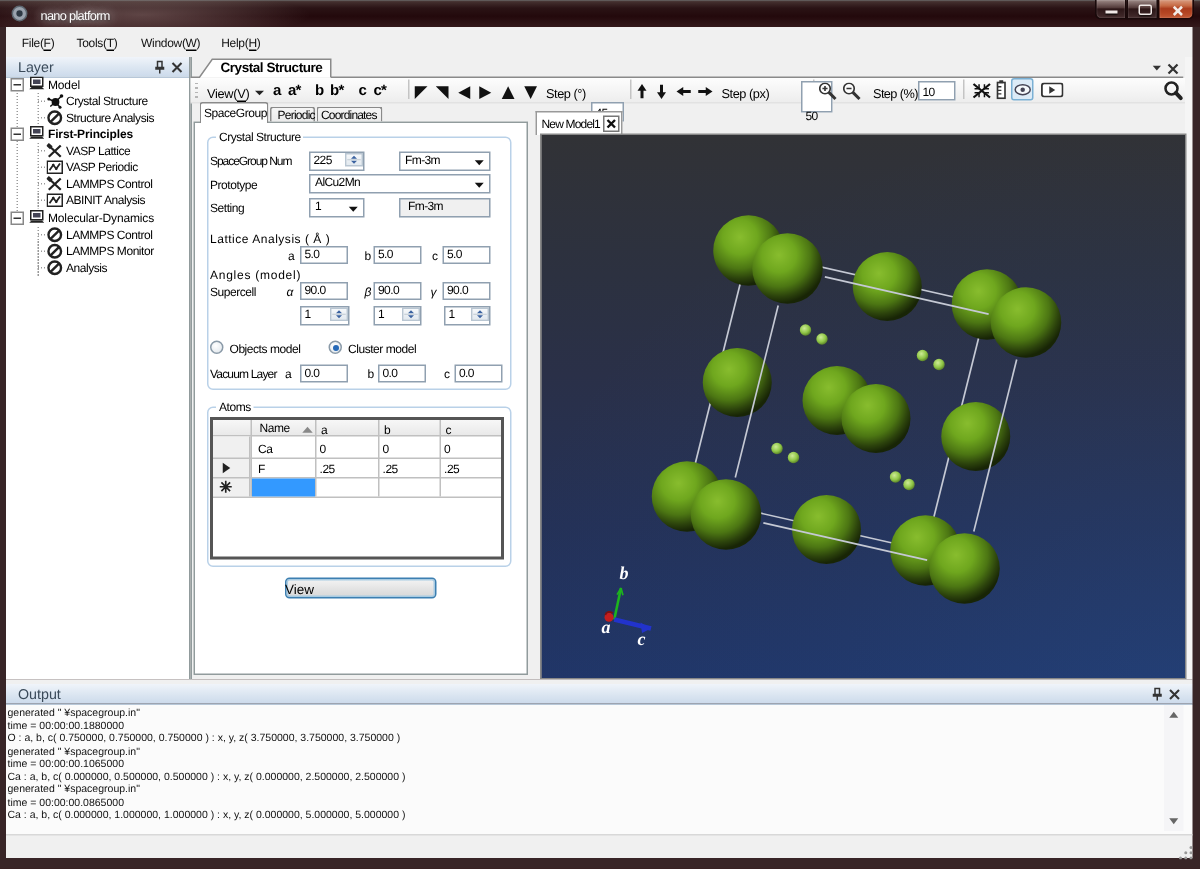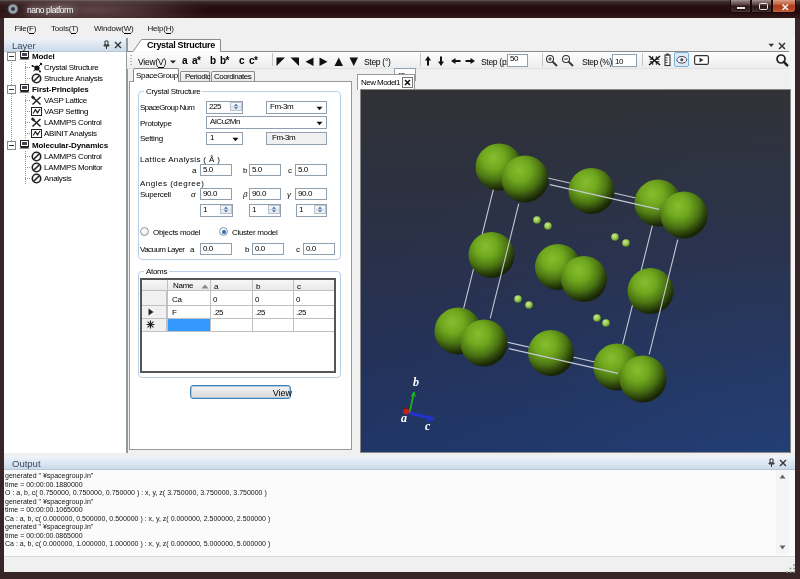--- a/index.html
+++ b/index.html
@@ -49,21 +49,21 @@
 <div class="ab" style="left:25px;top:62px;width:1px;height:22px;background-image:repeating-linear-gradient(180deg,#999 0 1px,transparent 1px 2px)"></div>
 <div class="ab" style="left:25px;top:95px;width:1px;height:44px;background-image:repeating-linear-gradient(180deg,#999 0 1px,transparent 1px 2px)"></div>
 <div class="ab" style="left:25px;top:151px;width:1px;height:33px;background-image:repeating-linear-gradient(180deg,#999 0 1px,transparent 1px 2px)"></div>
 <div class="ab" style="left:7px;top:52px;width:9px;height:9px;background:#fff;border:1px solid #888"></div>
 <div class="ab" style="left:9px;top:56px;width:5px;height:1px;background:#333"></div>
 <svg class="ab" style="left:19px;top:51px" width="12" height="11">
     <rect x="1.5" y="0.5" width="8" height="6" fill="#fff" stroke="#222" stroke-width="1"></rect>
     <rect x="3" y="2" width="5" height="3" fill="#445"></rect>
     <path d="M0.5 8.5 L2 7 h7 l1.5 1.5 z" fill="#222"></path>
   </svg>
-<div class="ab" style="left:32px;top:52px;font-size:8px;font-weight:bold;letter-spacing:-0.1px">Model</div>
+<div class="ab" style="left:32px;top:52px;font-size:8px;font-weight:normal;letter-spacing:-0.1px">Model</div>
 <div class="ab" style="left:25px;top:67px;width:6px;height:1px;background-image:repeating-linear-gradient(90deg,#999 0 1px,transparent 1px 2px)"></div>
 <svg class="ab" style="left:31px;top:62px" width="12" height="11">
     <circle cx="6" cy="6" r="2.6" fill="#111"></circle>
     <path d="M6 6 L10 2 M6 6 L1.5 4 M6 6 L9 9.5 M6 6 L2.5 9" stroke="#111" stroke-width="1"></path>
     <circle cx="10" cy="2" r="1.2" fill="#111"></circle>
     <circle cx="1.5" cy="4" r="1" fill="#111"></circle>
     <circle cx="9" cy="9.5" r="1" fill="#111"></circle>
   </svg>
 <div class="ab" style="left:44px;top:63px;font-size:8px;letter-spacing:-0.3px">Crystal Structure</div>
 <div class="ab" style="left:25px;top:78px;width:6px;height:1px;background-image:repeating-linear-gradient(90deg,#999 0 1px,transparent 1px 2px)"></div>
@@ -86,21 +86,21 @@
     <rect x="0.5" y="1" width="3.4" height="2.6" fill="#222" transform="rotate(42 2 2)"></rect>
   </svg>
 <div class="ab" style="left:44px;top:96px;font-size:8px;letter-spacing:-0.3px">VASP Lattice</div>
 <div class="ab" style="left:25px;top:111px;width:6px;height:1px;background-image:repeating-linear-gradient(90deg,#999 0 1px,transparent 1px 2px)"></div>
 <svg class="ab" style="left:31px;top:106px" width="12" height="11">
     <rect x="0.5" y="1.5" width="10" height="8" fill="#fff" stroke="#222" stroke-width="1"></rect>
     <path d="M2 7.5 L4.5 4 L6.5 6.5 L9 3" stroke="#222" stroke-width="1.2" fill="none"></path>
     <circle cx="4.5" cy="4" r="0.9" fill="#222"></circle>
     <circle cx="6.5" cy="6.5" r="0.9" fill="#222"></circle>
   </svg>
-<div class="ab" style="left:44px;top:107px;font-size:8px;letter-spacing:-0.3px">VASP Setting</div>
+<div class="ab" style="left:44px;top:107px;font-size:8px;letter-spacing:-0.3px">VASP Periodic</div>
 <div class="ab" style="left:25px;top:122px;width:6px;height:1px;background-image:repeating-linear-gradient(90deg,#999 0 1px,transparent 1px 2px)"></div>
 <svg class="ab" style="left:31px;top:117px" width="12" height="11">
     <path d="M1.5 2 L9.5 9.5 M9.5 2 L1.5 9.5" stroke="#222" stroke-width="1.5"></path>
     <rect x="0.5" y="1" width="3.4" height="2.6" fill="#222" transform="rotate(42 2 2)"></rect>
   </svg>
 <div class="ab" style="left:44px;top:118px;font-size:8px;letter-spacing:-0.3px">LAMMPS Control</div>
 <div class="ab" style="left:25px;top:133px;width:6px;height:1px;background-image:repeating-linear-gradient(90deg,#999 0 1px,transparent 1px 2px)"></div>
 <svg class="ab" style="left:31px;top:128px" width="12" height="11">
     <rect x="0.5" y="1.5" width="10" height="8" fill="#fff" stroke="#222" stroke-width="1"></rect>
     <path d="M2 7.5 L4.5 4 L6.5 6.5 L9 3" stroke="#222" stroke-width="1.2" fill="none"></path>
@@ -108,21 +108,21 @@
     <circle cx="6.5" cy="6.5" r="0.9" fill="#222"></circle>
   </svg>
 <div class="ab" style="left:44px;top:129px;font-size:8px;letter-spacing:-0.3px">ABINIT Analysis</div>
 <div class="ab" style="left:7px;top:141px;width:9px;height:9px;background:#fff;border:1px solid #888"></div>
 <div class="ab" style="left:9px;top:145px;width:5px;height:1px;background:#333"></div>
 <svg class="ab" style="left:19px;top:140px" width="12" height="11">
     <rect x="1.5" y="0.5" width="8" height="6" fill="#fff" stroke="#222" stroke-width="1"></rect>
     <rect x="3" y="2" width="5" height="3" fill="#445"></rect>
     <path d="M0.5 8.5 L2 7 h7 l1.5 1.5 z" fill="#222"></path>
   </svg>
-<div class="ab" style="left:32px;top:141px;font-size:8px;font-weight:bold;letter-spacing:-0.1px">Molecular-Dynamics</div>
+<div class="ab" style="left:32px;top:141px;font-size:8px;font-weight:normal;letter-spacing:-0.1px">Molecular-Dynamics</div>
 <div class="ab" style="left:25px;top:156px;width:6px;height:1px;background-image:repeating-linear-gradient(90deg,#999 0 1px,transparent 1px 2px)"></div>
 <svg class="ab" style="left:31px;top:151px" width="12" height="11">
     <circle cx="5.5" cy="5.5" r="4.2" fill="none" stroke="#222" stroke-width="1.6"></circle>
     <path d="M2.7 8.3 L8.3 2.7" stroke="#222" stroke-width="1.6"></path>
   </svg>
 <div class="ab" style="left:44px;top:152px;font-size:8px;letter-spacing:-0.3px">LAMMPS Control</div>
 <div class="ab" style="left:25px;top:167px;width:6px;height:1px;background-image:repeating-linear-gradient(90deg,#999 0 1px,transparent 1px 2px)"></div>
 <svg class="ab" style="left:31px;top:162px" width="12" height="11">
     <circle cx="5.5" cy="5.5" r="4.2" fill="none" stroke="#222" stroke-width="1.6"></circle>
     <path d="M2.7 8.3 L8.3 2.7" stroke="#222" stroke-width="1.6"></path>
@@ -201,21 +201,21 @@
       <path d="M6 1 L9 5.5 L3 5.5 z" fill="#111"></path>
     </g>
   </svg>
 <svg class="ab" style="left:464px;top:55px" width="12" height="12">
     <g transform="rotate(90 6 6)">
       <path d="M6 10.5 L6 3.5" stroke="#111" stroke-width="2"></path>
       <path d="M6 1 L9 5.5 L3 5.5 z" fill="#111"></path>
     </g>
   </svg>
 <div class="lbl" style="left:481px;top:58px;font-size:8.5px">Step (px)</div>
-<div class="tf" style="left:507px;top:54px;width:21px;height:13px;padding-top:0">50</div>
+<div class="tf" style="left:534px;top:54px;width:21px;height:13px;padding-top:19px">50</div>
 <svg class="ab" style="left:546px;top:55px" width="13" height="13">
     <circle cx="4" cy="4" r="3.5" fill="#fcfcfc" stroke="#333" stroke-width="1.1"></circle>
     <path d="M2.3 4 h3.4 M4 2.3 v3.4" stroke="#333" stroke-width="1.1"></path>
     <path d="M6.6 6.6 L11 11" stroke="#333" stroke-width="2"></path>
   </svg>
 <svg class="ab" style="left:562px;top:55px" width="13" height="13">
     <circle cx="4" cy="4" r="3.5" fill="#fcfcfc" stroke="#333" stroke-width="1.1"></circle>
     <path d="M2.3 4 h3.4" stroke="#333" stroke-width="1.1"></path>
     <path d="M6.6 6.6 L11 11" stroke="#333" stroke-width="2"></path>
   </svg>
@@ -273,21 +273,21 @@
       <path d="M0.5 0.8 L3.5 4.2 L6.5 0.8 z" fill="#111"></path>
     </svg></div>
 <div class="tf" style="left:266px;top:132px;width:61px;height:13px;background:#f0f0f0;padding-left:5px">Fm-3m</div>
 <div class="lbl" style="left:140px;top:155px;letter-spacing:0.35px">Lattice Analysis ( Å )</div>
 <div class="lbl" style="left:192px;top:166px">a</div>
 <div class="tf" style="left:200px;top:164px;width:32px;height:12px">5.0</div>
 <div class="lbl" style="left:243px;top:166px">b</div>
 <div class="tf" style="left:249px;top:164px;width:32px;height:12px">5.0</div>
 <div class="lbl" style="left:288px;top:166px">c</div>
 <div class="tf" style="left:295px;top:164px;width:32px;height:12px">5.0</div>
-<div class="lbl" style="left:140px;top:179px;letter-spacing:0.5px">Angles (degree)</div>
+<div class="lbl" style="left:140px;top:179px;letter-spacing:0.5px">Angles (model)</div>
 <div class="lbl" style="left:191px;top:190px;font-style:italic">α</div>
 <div class="tf" style="left:200px;top:188px;width:32px;height:12px">90.0</div>
 <div class="lbl" style="left:243px;top:190px;font-style:italic">β</div>
 <div class="tf" style="left:249px;top:188px;width:32px;height:12px">90.0</div>
 <div class="lbl" style="left:287px;top:190px;font-style:italic">γ</div>
 <div class="tf" style="left:295px;top:188px;width:32px;height:12px">90.0</div>
 <div class="lbl" style="left:140px;top:190px">Supercell</div>
 <div class="tf" style="left:200px;top:204px;width:33px;height:13px">1</div>
 <div class="ab" style="left:220px;top:205px;width:12px;height:9px;background:linear-gradient(180deg,#f6f8fa,#e2e9ef);border:1px solid #b9c6d2">
     <svg width="10" height="7" style="position:absolute;left:0px;top:0px">
@@ -352,21 +352,21 @@
 <div class="ab" style="left:255px;top:308px;font-size:8px;letter-spacing:-0.3px">.25</div>
 <div class="ab" style="left:296px;top:308px;font-size:8px;letter-spacing:-0.3px">.25</div>
 <svg class="ab" style="left:148px;top:308px" width="6" height="8">
     <path d="M0.5 0.5 L5.5 4 L0.5 7.5 z" fill="#222"></path>
   </svg>
 <svg class="ab" style="left:146px;top:320px" width="9" height="9">
     <path d="M4.5 0.5 V8.5 M0.5 4.5 H8.5 M1.6 1.6 L7.4 7.4 M7.4 1.6 L1.6 7.4" stroke="#222" stroke-width="1.1"></path>
   </svg>
 <div class="ab" style="left:168px;top:319px;width:42px;height:12px;background:#3399ff"></div>
 <div class="ab" style="left:190px;top:385px;width:101px;height:14px;border:1px solid #3c7fb1;border-radius:3px;background:linear-gradient(180deg,#f4f4f4,#e2e2e2 60%,#d8d8d8);box-shadow:0 0 0 1px #a8cbe2 inset"></div>
-<div class="ab" style="left:190px;top:388px;width:102px;text-align:right;font-size:9px">View</div>
+<div class="ab" style="left:190px;top:388px;width:102px;text-align:left;font-size:9px">View</div>
 <div class="ab" style="left:357px;top:74px;width:58px;height:16px;background:#fff;border:1px solid #999;border-bottom:none"></div>
 <div class="ab" style="left:361px;top:78px;font-size:8px;letter-spacing:-0.55px">New Model1</div>
 <div class="ab" style="left:402px;top:77px;width:11px;height:11px;border:1px solid #777;background:#fff"></div>
 <svg class="ab" style="left:404px;top:79px" width="7" height="7">
     <path d="M1 1 L6 6 M6 1 L1 6" stroke="#111" stroke-width="1.6"></path>
   </svg>
 <div class="ab" style="left:360px;top:89px;width:431px;height:364px;background:#888"></div>
 <svg class="ab" style="left:361px;top:90px" width="429" height="362">
     <defs>
 <linearGradient id="bg" x1="0" y1="0" x2="0" y2="1">

